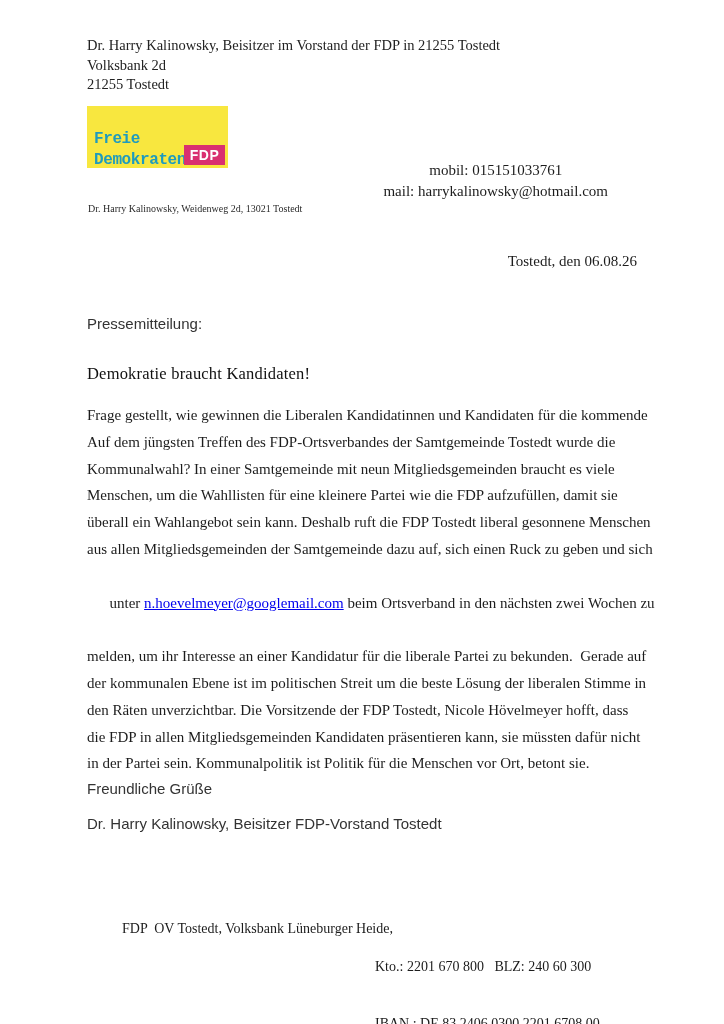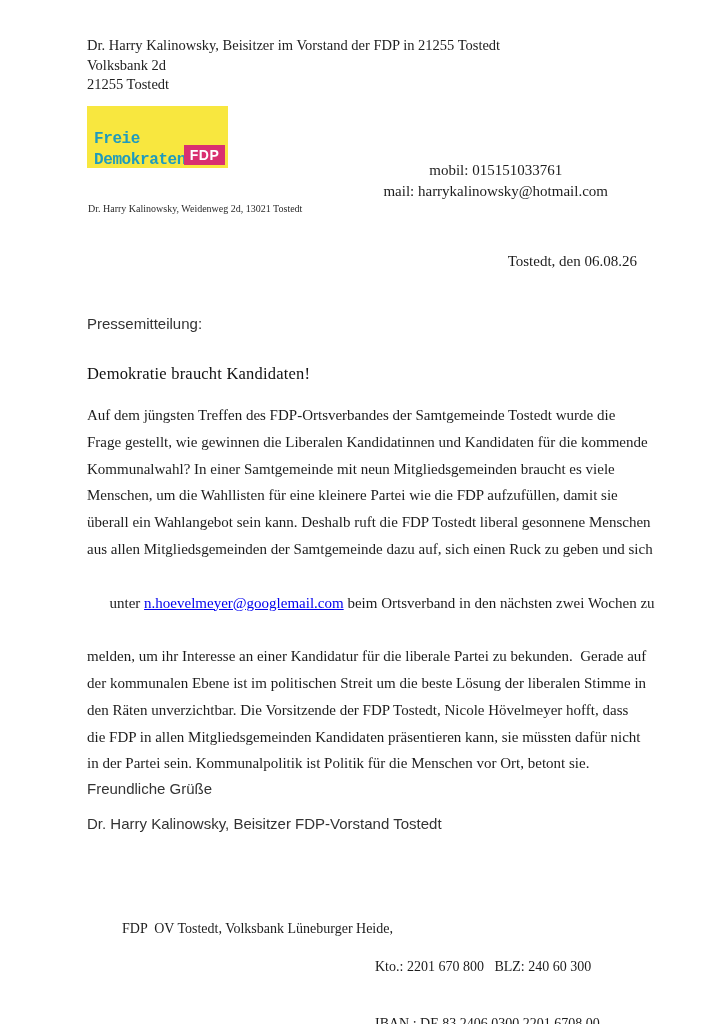--- a/index.html
+++ b/index.html
@@ -108,22 +108,22 @@
 
   <div class="sender-small serif">Dr. Harry Kalinowsky, Weidenweg 2d, 13021 Tostedt</div>
 
   <div class="date-line serif">Tostedt, den 06.08.26</div>
 
   <div class="press-label sans">Pressemitteilung:</div>
 
   <div class="headline serif">Demokratie braucht Kandidaten!</div>
 
   <div class="body-block serif">
+    <div class="body-line">Frage gestellt, wie gewinnen die Liberalen Kandidatinnen und Kandidaten für die kommende</div>
     <div class="body-line">Auf dem jüngsten Treffen des FDP-Ortsverbandes der Samtgemeinde Tostedt wurde die</div>
-    <div class="body-line">Frage gestellt, wie gewinnen die Liberalen Kandidatinnen und Kandidaten für die kommende</div>
     <div class="body-line">Kommunalwahl? In einer Samtgemeinde mit neun Mitgliedsgemeinden braucht es viele</div>
     <div class="body-line">Menschen, um die Wahllisten für eine kleinere Partei wie die FDP aufzufüllen, damit sie</div>
     <div class="body-line">überall ein Wahlangebot sein kann. Deshalb ruft die FDP Tostedt liberal gesonnene Menschen</div>
     <div class="body-line">aus allen Mitgliedsgemeinden der Samtgemeinde dazu auf, sich einen Ruck zu geben und sich</div>
     <div class="body-line">
       <span>unter </span><span class="email-link" style="color: rgb(0, 0, 238);">n.hoevelmeyer@googlemail.com</span><span> beim Ortsverband in den nächsten zwei Wochen zu</span>
     </div>
     <div class="body-line">melden, um ihr Interesse an einer Kandidatur für die liberale Partei zu bekunden.  Gerade auf</div>
     <div class="body-line">der kommunalen Ebene ist im politischen Streit um die beste Lösung der liberalen Stimme in</div>
     <div class="body-line">den Räten unverzichtbar. Die Vorsitzende der FDP Tostedt, Nicole Hövelmeyer hofft, dass</div>

